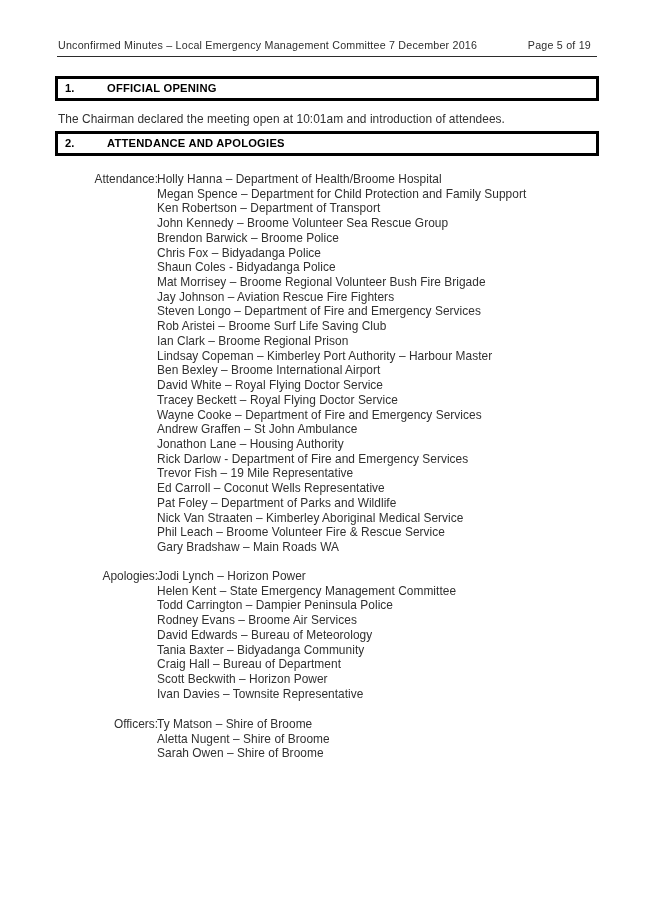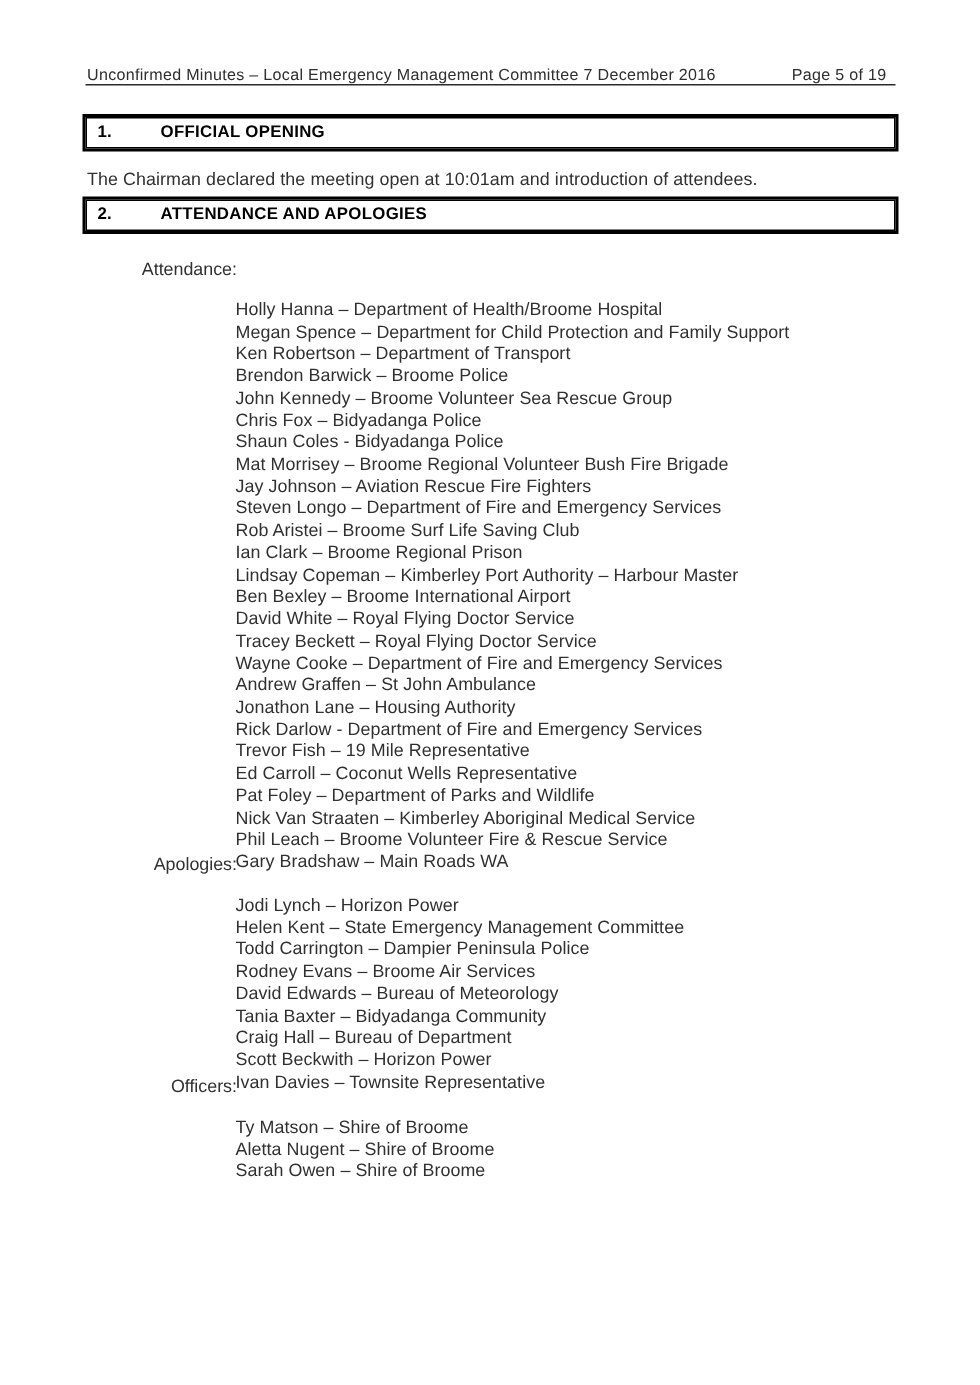--- a/index.html
+++ b/index.html
@@ -26,21 +26,21 @@
 
   
   .page-header {
     position: absolute;
     left: 57px;
     top: 34px;
     width: 540px;
     height: 22px;
     border-bottom: 1.3px solid #2b2b2b;
     display: flex;
-    align-items: flex-end;
+    align-items: center;
     justify-content: space-between;
     font-size: 10.7px;
     letter-spacing: 0.02em;
     color: #2e2e2e;
     white-space: nowrap;
   }
   .page-header .hdr-left { padding-left: 1px; }
   .page-header .hdr-right { padding-right: 6px; }
 
   
@@ -104,21 +104,20 @@
     font-size: 11.9px;
     color: #303030;
     white-space: nowrap;
     text-align: right;
   }
   .group .group-entries {
     position: absolute;
     left: 99px;
     top: 0;
     width: 446px;
-    margin-top: 27px;
   }
   .group .entry {
     font-size: 11.9px;
     line-height: 14.72px;
     color: #303030;
     white-space: nowrap;
     letter-spacing: 0.004em;
   }
 
   #group-attendance { top: 172px; }
@@ -146,22 +145,22 @@
     <span class="sec-num">2.</span>
     <span class="sec-title">ATTENDANCE AND APOLOGIES</span>
   </div>
 
   <div class="group" id="group-attendance">
     <div class="group-label">Attendance:</div>
     <div class="group-entries">
       <div class="entry">Holly Hanna – Department of Health/Broome Hospital</div>
       <div class="entry">Megan Spence – Department for Child Protection and Family Support</div>
       <div class="entry">Ken Robertson – Department of Transport</div>
+      <div class="entry">John Kennedy – Broome Volunteer Sea Rescue Group</div>
       <div class="entry">Brendon Barwick – Broome Police</div>
-      <div class="entry">John Kennedy – Broome Volunteer Sea Rescue Group</div>
       <div class="entry">Chris Fox – Bidyadanga Police</div>
       <div class="entry">Shaun Coles - Bidyadanga Police</div>
       <div class="entry">Mat Morrisey – Broome Regional Volunteer Bush Fire Brigade</div>
       <div class="entry">Jay Johnson – Aviation Rescue Fire Fighters</div>
       <div class="entry">Steven Longo – Department of Fire and Emergency Services</div>
       <div class="entry">Rob Aristei – Broome Surf Life Saving Club</div>
       <div class="entry">Ian Clark – Broome Regional Prison</div>
       <div class="entry">Lindsay Copeman – Kimberley Port Authority – Harbour Master</div>
       <div class="entry">Ben Bexley – Broome International Airport</div>
       <div class="entry">David White – Royal Flying Doctor Service</div>

